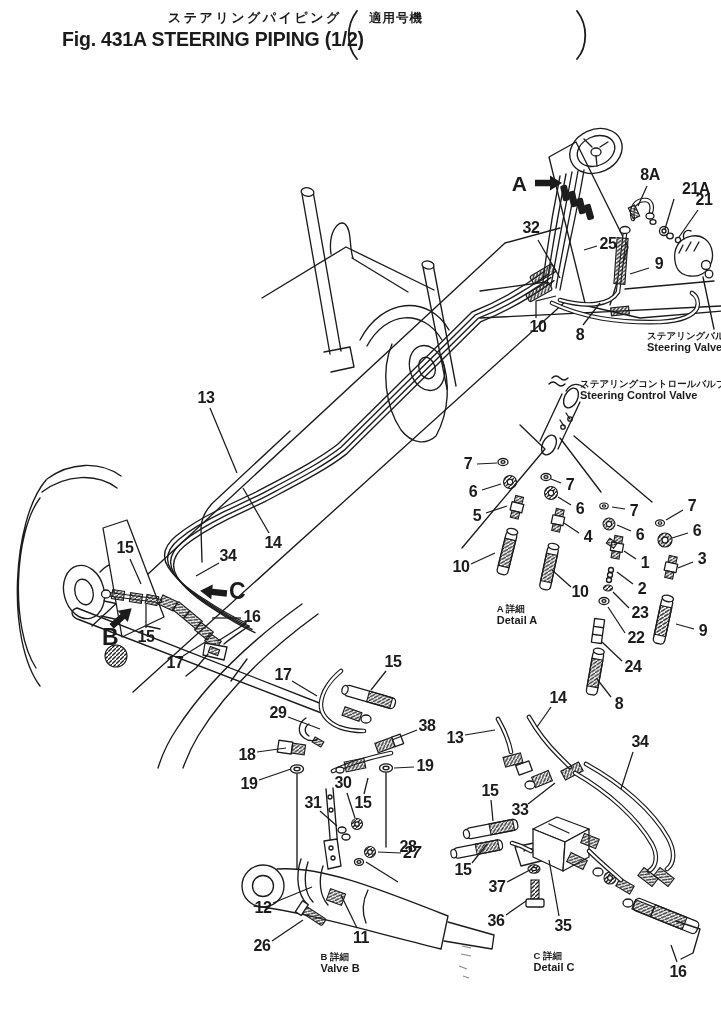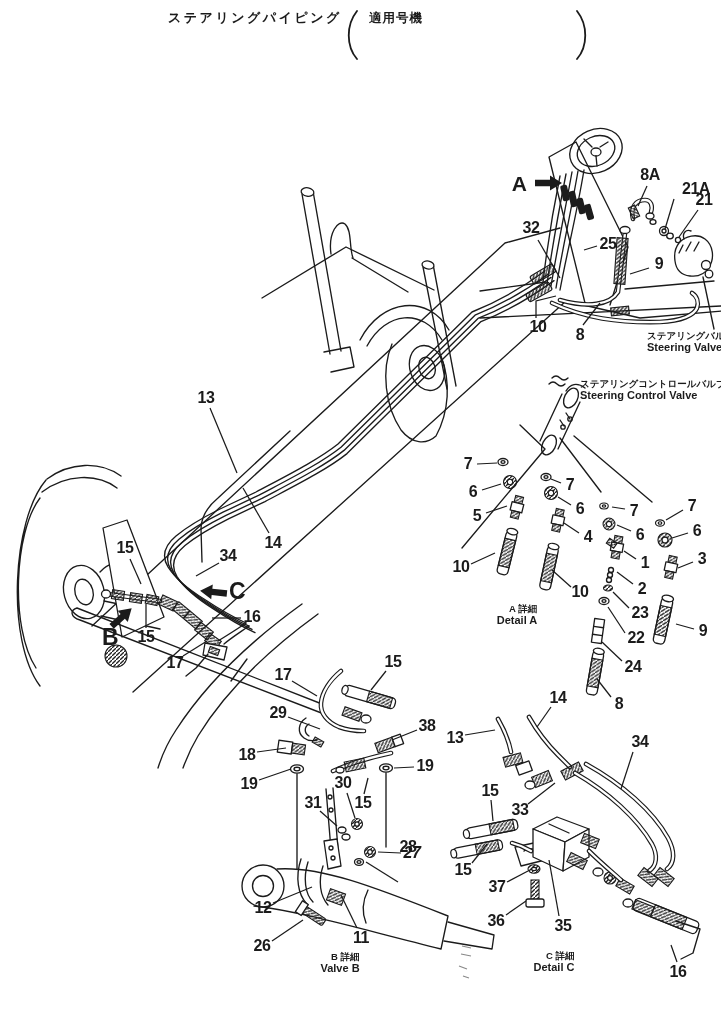--- a/index.html
+++ b/index.html
@@ -10,35 +10,36 @@
   .fw{fill:#fff;stroke:#1b1b1b;stroke-width:1.3;stroke-linejoin:round;}
   .fit{fill:url(#hx);stroke:#1b1b1b;stroke-width:1.1;}
   .drk{fill:#1d1d1d;stroke:none;}
   .to{fill:none;stroke:#1b1b1b;stroke-width:4.6;stroke-linecap:round;}
   .ti{fill:none;stroke:#fff;stroke-width:2.3;stroke-linecap:round;}
   .leader{fill:none;stroke:#1b1b1b;stroke-width:1.25;}
   .sm{fill:none;stroke:#888;stroke-width:1.1;}
   .callout{position:absolute;transform:translate(-50%,-50%);font-size:16px;font-weight:700;
            letter-spacing:-0.5px;line-height:1;white-space:nowrap;}
   .lbl{position:absolute;line-height:1.2;white-space:nowrap;}
-  .lbl.center{transform:translateX(-50%);text-align:right;}
+  .lbl.center{transform:translateX(-50%);text-align:left;}
   .lbl .jp{display:block;font-size:9.5px;font-weight:700;}
   .lbl .en{display:block;font-size:11px;font-weight:700;}
   .hdr{position:absolute;font-weight:700;white-space:nowrap;}
   #hdr-jp{left:168px;top:9px;font-size:13px;letter-spacing:2.5px;}
   #hdr-en{left:62px;top:28px;font-size:19.5px;letter-spacing:-0.2px;}
   #hdr-serial-jp{left:369px;top:10px;font-size:12.5px;letter-spacing:1px;}
   #hdr-serial-en{left:366px;top:29px;font-size:18px;letter-spacing:-0.2px;}
 </style>
 </head>
 <body>
 
 <div id="stage">
 
   <div class="hdr" id="hdr-jp">ステアリングパイピング</div>
+  <div class="hdr" id="hdr-en">Fig. 431A STEERING PIPING (1/2)</div>
   <div class="hdr" id="hdr-serial-jp">適用号機</div>
 
   <svg id="art" width="721" height="1012" viewBox="0 0 721 1012">
     <defs>
       <pattern id="hx" patternUnits="userSpaceOnUse" width="4" height="4">
         <path d="M0,4 L4,0" stroke="#222" stroke-width="1.3"></path>
       </pattern>
       <polygon id="varrow" points="-14,-3.2 1,-3.2 1,-7.5 13,0 1,7.5 1,3.2 -14,3.2" fill="#1b1b1b"></polygon>
       <g id="ringS">
           <ellipse class="fw" rx="5" ry="3.5"></ellipse>

